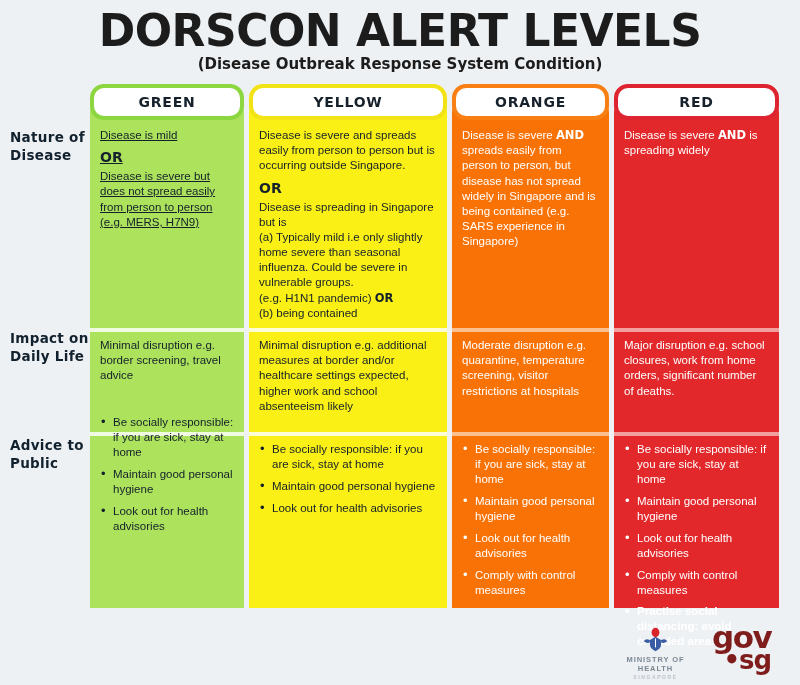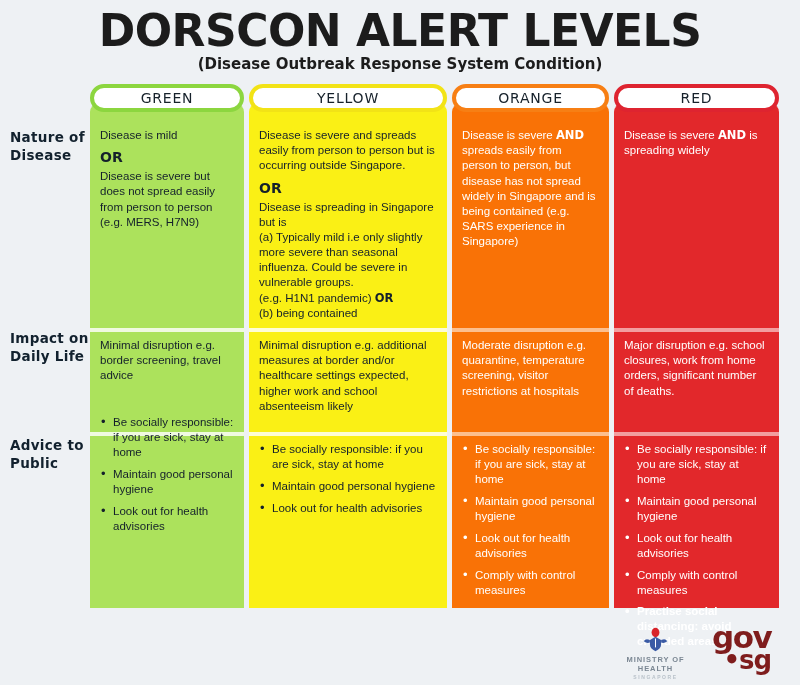--- a/index.html
+++ b/index.html
@@ -51,26 +51,26 @@
     top: 84px;
   }
   .col-green  { left: 90px;  width: 154px; }
   .col-yellow { left: 249px; width: 198px; }
   .col-orange { left: 452px; width: 157px; }
   .col-red    { left: 614px; width: 165px; }
 
   
   .pill {
     position: relative;
-    height: 28px;
+    height: 36px;
     border-radius: 14px;
     background: #ffffff;
     display: flex; align-items: center; justify-content: center;
     font-family: "DejaVu Sans", sans-serif;
-    font-weight: 400;
+    font-weight: 700;
     font-size: 14px;
     letter-spacing: 0.8px;
     color: #16212b;
     z-index: 3;
   }
   .col-green .pill  { border: 4px solid #8CD63F; }
   .col-yellow .pill { border: 4px solid #F2E316; }
   .col-orange .pill { border: 4px solid #F77F14; }
   .col-red .pill    { border: 4px solid #DE2430; }
 
@@ -177,21 +177,21 @@
     <span>Nature of</span><br>
     <span>Disease</span>
   </div>
   <div class="rowlabel rl-advice">
     <span>Advice to</span><br>
     <span>Public</span>
   </div>
 
   <div class="col col-green">
     <div class="body" style="height:504px;">
-      <div class="cell cell-nature dark-text" style="height:224px;">
+      <div class="cell cell-nature dark-text" style="height:224px;text-decoration:underline;">
         <p>Disease is mild</p>
         <span class="orword">OR</span>
         <p>Disease is severe but does not spread easily from person to person</p>
         <p>(e.g. MERS, H7N9)</p>
       </div>
       <div class="sep" style="top:224px;"></div>
       <div class="cell cell-impact dark-text" style="height:77px;">
         <p>Minimal disruption e.g. border screening, travel advice</p>
       </div>
       <div class="sep" style="top:328px;"></div>
@@ -205,21 +205,21 @@
     </div>
     <div class="pill">GREEN</div>
   </div>
 
   <div class="col col-yellow">
     <div class="body" style="height:504px;">
       <div class="cell cell-nature dark-text" style="height:224px;">
         <p>Disease is severe and spreads easily from person to person but is occurring outside Singapore.</p>
         <span class="orword">OR</span>
         <p>Disease is spreading in Singapore but is</p>
-        <p>(a) Typically mild i.e only slightly more severe than seasonal influenza. Could be severe in vulnerable groups.</p>
+        <p>(a) Typically mild i.e only slightly home severe than seasonal influenza. Could be severe in vulnerable groups.</p>
         <p><span>(e.g. H1N1 pandemic) </span><span class="inline-b">OR</span></p>
         <p>(b) being contained</p>
       </div>
       <div class="sep" style="top:224px;"></div>
       <div class="cell cell-impact dark-text" style="height:104px;">
         <p>Minimal disruption e.g. additional measures at border and/or healthcare settings expected, higher work and school absenteeism likely</p>
       </div>
       <div class="sep" style="top:328px;"></div>
       <div class="cell cell-advice dark-text">
         <ul class="adv">

